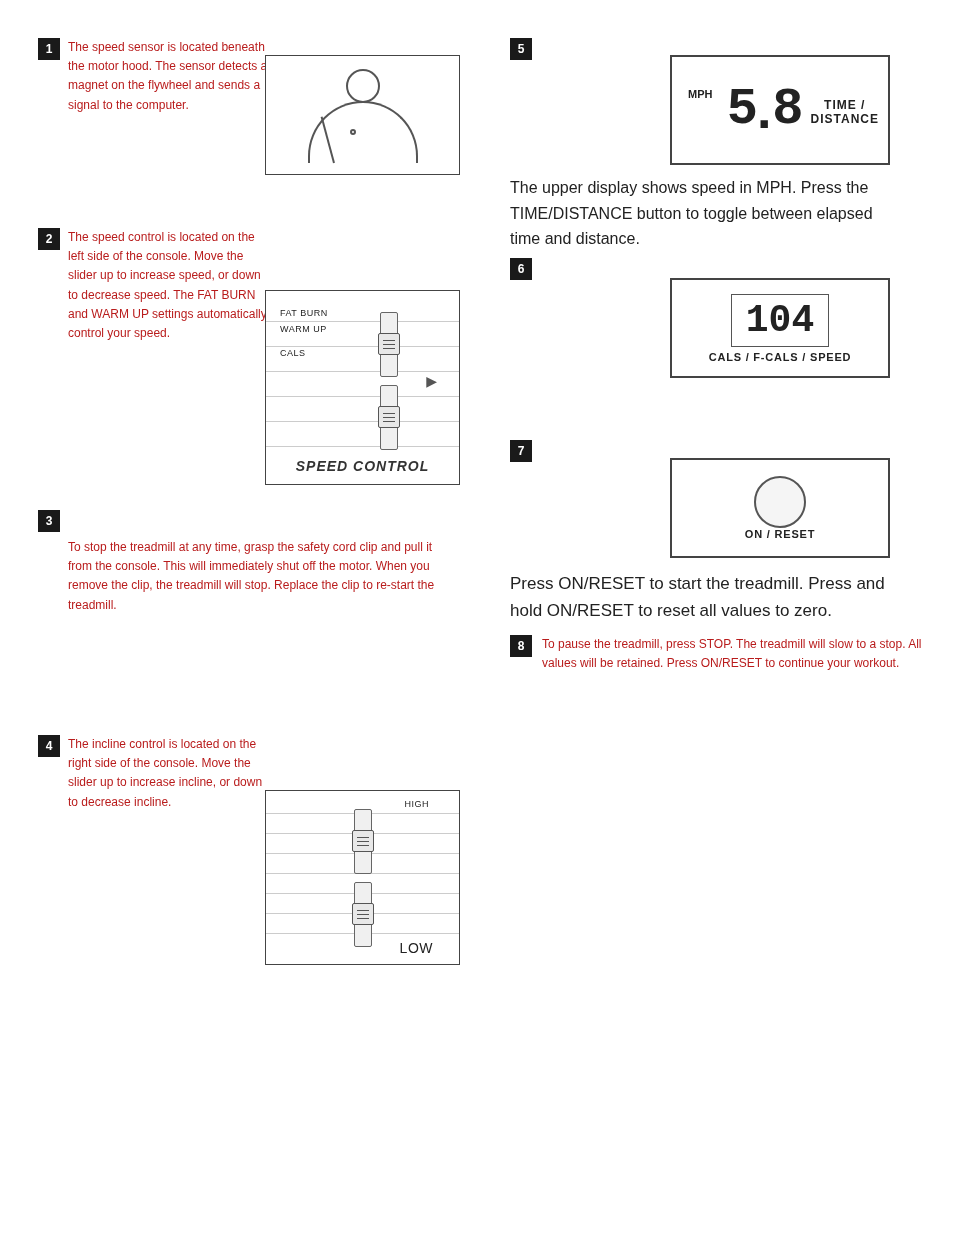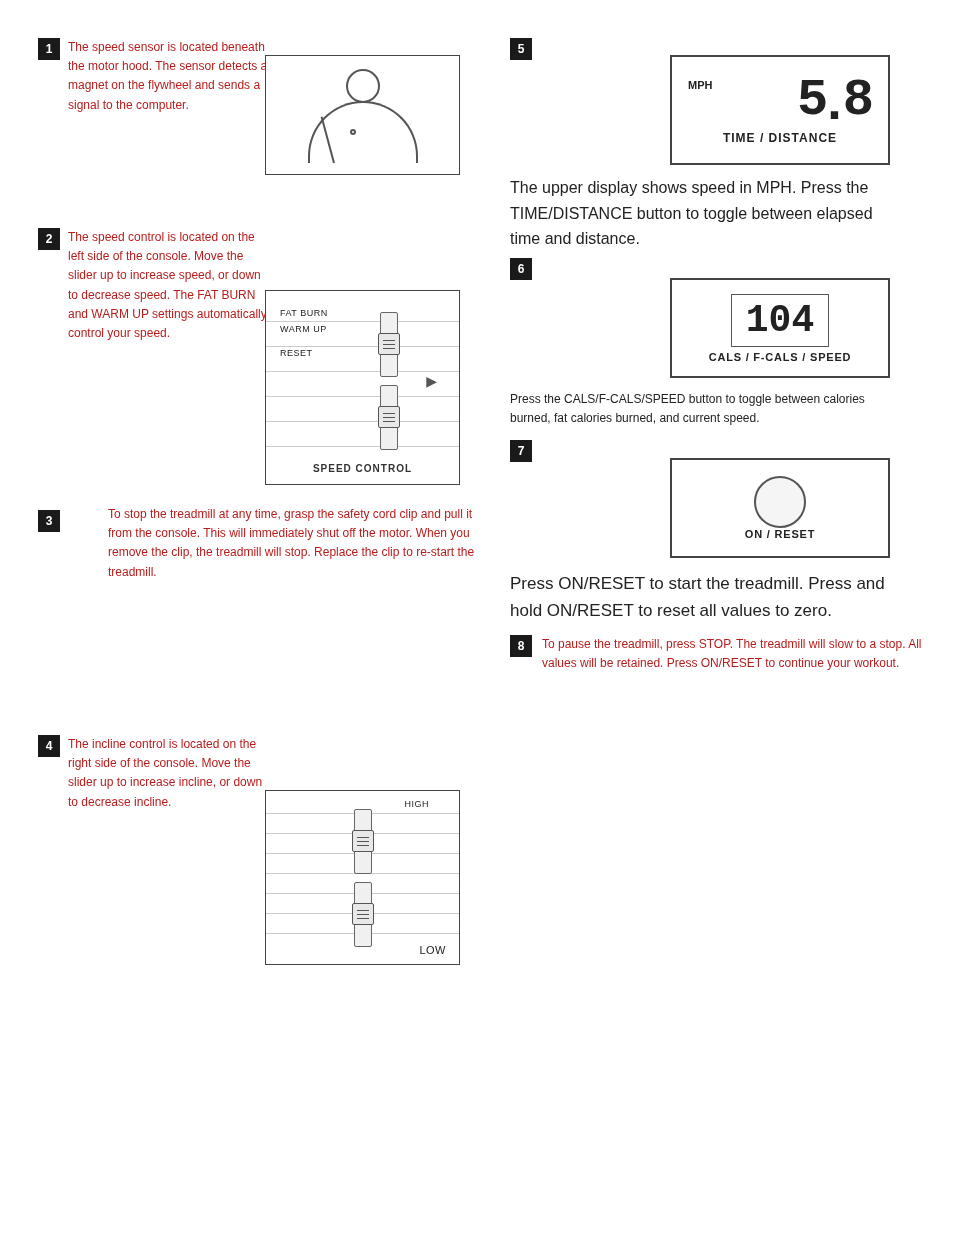--- a/index.html
+++ b/index.html
@@ -192,42 +192,42 @@
       position: absolute;
       right: -18px;
       top: 50%;
       transform: translateY(-50%);
       font-size: 14px;
       color: #555;
     }
     .speed-ctrl-title {
       position: absolute;
       bottom: 10px;
-      font-size: 10px;
+      font-size: 14px;
       letter-spacing: 1px;
       color: #333;
       font-weight: bold;
+      font-style: italic;
     }
     .h-line {
       position: absolute;
       left: 0; right: 0;
       height: 1px;
       background: #ccc;
     }
 
     
     .sec3-num { top: 510px; left: 38px; }
     .sec3-text {
       position: absolute;
-      top: 505px;
+      top: 538px;
       left: 68px;
       width: 380px;
       font-size: 12px;
       line-height: 1.5;
-      margin-left: 40px;
     }
 
     
     .sec4-num { top: 735px; left: 38px; }
     .sec4-text {
       position: absolute;
       top: 735px;
       left: 68px;
       width: 200px;
       font-size: 12px;
@@ -257,40 +257,40 @@
     .incline-label-high {
       position: absolute;
       top: 8px;
       right: 30px;
       font-size: 9px;
       letter-spacing: 0.5px;
     }
     .incline-label-low {
       position: absolute;
       bottom: 8px;
-      right: 13px;
-      font-size: 11px;
+      right: 26px;
+      font-size: 14px;
       letter-spacing: 0.5px;
       margin-top: 16px;
     }
 
     
     
     .secA-num { top: 38px; left: 510px; }
 
     .time-dist-box {
       position: absolute;
       top: 55px;
       left: 670px;
       width: 220px;
       height: 110px;
       border: 2px solid #444;
       background: #fff;
       display: flex;
-      flex-direction: column;
+      flex-direction: row;
       align-items: center;
       justify-content: center;
       padding: 8px;
     }
     .display-row {
       display: flex;
       align-items: flex-end;
       width: 100%;
       justify-content: space-between;
       padding: 0 8px;
@@ -451,21 +451,21 @@
       <div class="h-line" style="top:55px"></div>
       <div class="h-line" style="top:80px"></div>
       <div class="h-line" style="top:105px"></div>
       <div class="h-line" style="top:130px"></div>
       <div class="h-line" style="top:155px"></div>
     </div>
 
     <div class="speed-ctrl-labels">
       <div>FAT BURN</div>
       <div>WARM UP</div>
-      <div style="margin-top:8px">RESET</div>
+      <div style="margin-top:8px">CALS</div>
     </div>
 
     <div class="speed-ctrl-slider-area">
 
       <div class="slider-track">
         <div class="slider-thumb">
           <div class="slider-thumb-lines">
             <div class="slider-thumb-line"></div>
             <div class="slider-thumb-line"></div>
             <div class="slider-thumb-line"></div>
@@ -563,21 +563,20 @@
     <span>6</span>
   </div>
 
   <div class="cals-box">
     <div class="cals-inner-box">
       <span class="cals-num">104</span>
     </div>
     <div class="cals-label">CALS / F-CALS / SPEED</div>
   </div>
 
-  <div style="position:absolute; top:390px; left:510px; width:380px; font-size:12px; line-height:1.6;">Press the CALS/F-CALS/SPEED button to toggle between calories burned, fat calories burned, and current speed.</div>
 
   <div class="section-num secC-num">
     <span>7</span>
   </div>
 
   <div class="on-reset-box">
     <div class="on-reset-circle"></div>
     <div class="on-reset-label">ON / RESET</div>
   </div>
 

